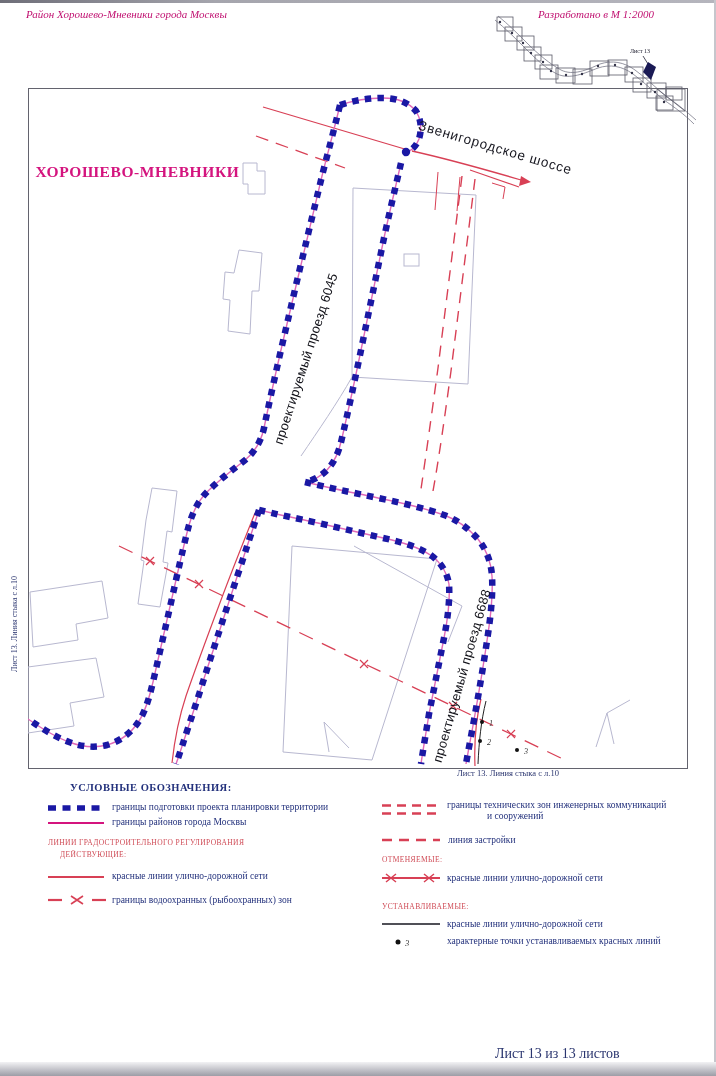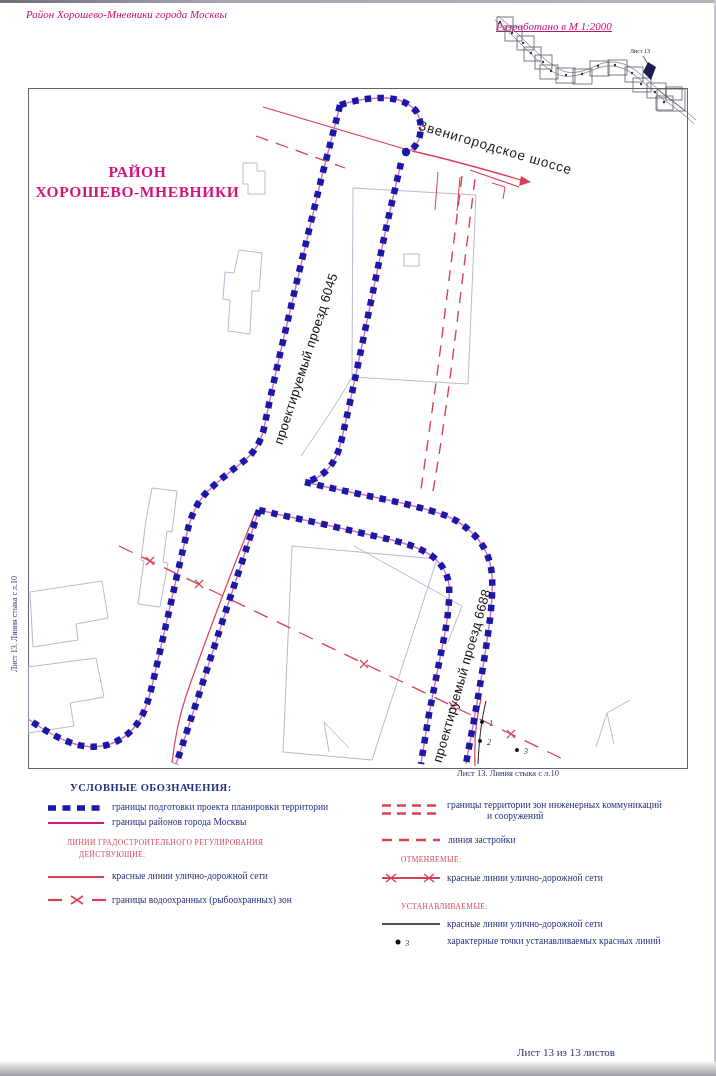--- a/index.html
+++ b/index.html
@@ -9,37 +9,37 @@
   .scan-top{left:0;top:0;width:716px;height:3px;background:linear-gradient(90deg,#6e6e78,#a5a5ad 30%,#b5b5bd);}
   .scan-right{right:0;top:0;width:2px;height:1076px;background:#c6c6cc;}
   .scan-bottom{left:0;top:1062px;width:716px;height:14px;background:linear-gradient(#f2f2f4,#c2c2c9 55%,#9d9da6);}
   .hdr{font-style:italic;font-size:11px;color:#c01070;white-space:nowrap;}
   .map-title{left:35px;top:162px;width:205px;text-align:center;color:#d4147e;font-weight:bold;
              font-size:15.5px;line-height:19.5px;letter-spacing:0.6px;}
   .map-title span{display:block;}
   .edge-left{left:10px;top:672px;width:112px;transform:rotate(-90deg);transform-origin:0 0;
              font-size:8px;color:#2a356f;white-space:nowrap;}
   .edge-bottom{left:457px;top:768px;font-size:8.5px;color:#2a356f;white-space:nowrap;}
-  .footer{left:495px;top:1046px;width:120px;text-align:right;font-size:11px;color:#2a356f;white-space:nowrap;}
+  .footer{left:495px;top:1046px;width:120px;text-align:right;font-size:14px;color:#2a356f;white-space:nowrap;}
   .lg-title{font-size:10.5px;font-weight:bold;color:#23317c;letter-spacing:0.5px;white-space:nowrap;}
   .lg-lbl{font-size:9.5px;color:#23317c;white-space:nowrap;}
-  .lg-red{font-size:7.5px;color:#cf4a55;letter-spacing:0.4px;white-space:nowrap;margin-left:19px;}
+  .lg-red{font-size:7.5px;color:#cf4a55;letter-spacing:0.4px;white-space:nowrap;}
   svg{display:block;}
   .mapsvg{left:28px;top:88px;}
   .idxsvg{left:493px;top:10px;}
 </style>
 </head>
 <body>
 
 <div class="abs scan-top"></div>
 <div class="abs scan-right"></div>
 <div class="abs scan-bottom"></div>
 
 <div class="abs hdr" style="left:26px;top:8px;">Район Хорошево-Мневники города Москвы</div>
-<div class="abs hdr" style="left:496px;top:20px;width:200px;text-align:left;text-decoration:underline;">Разработано в М 1:2000</div>
+<div class="abs hdr" style="left:496px;top:8px;width:200px;text-align:center;">Разработано в М 1:2000</div>
 
 <svg class="abs idxsvg" width="225" height="115" viewBox="493 10 225 115">
   <g stroke="#5a5a68" stroke-width="0.8" fill="none">
     <rect x="497" y="17" width="16" height="14"></rect>
       <rect x="505" y="27" width="17" height="14"></rect>
     <rect x="517" y="36" width="17" height="14"></rect>
       <rect x="524" y="47" width="17" height="14"></rect>
     <rect x="535" y="55" width="17" height="14"></rect>
       <rect x="540" y="65" width="18" height="14"></rect>
     <rect x="556" y="68" width="19" height="15"></rect>
@@ -143,21 +143,20 @@
     <text x="487" y="745" font-size="8" font-style="italic" fill="#333" font-family="Liberation Serif, serif">2</text>
     <text x="524" y="754" font-size="8" font-style="italic" fill="#333" font-family="Liberation Serif, serif">3</text>
   </g>
 
   <text x="494" y="152" transform="rotate(16.5 494 152)" text-anchor="middle" font-size="13.5" letter-spacing="0.8" fill="#16161f" font-family="Liberation Sans, sans-serif">Звенигородское шоссе</text>
   <text x="310" y="360" transform="rotate(-72 310 360)" text-anchor="middle" font-size="13" letter-spacing="0.3" fill="#111118" font-family="Liberation Sans, sans-serif">проектируемый проезд 6045</text>
   <text x="466" y="677" transform="rotate(-74 466 677)" text-anchor="middle" font-size="13" letter-spacing="0.3" fill="#111118" font-family="Liberation Sans, sans-serif">проектируемый проезд 6688</text>
 </svg>
 
 <div class="abs map-title">
-  <span>РАЙОН</span>
   <span>ХОРОШЕВО-МНЕВНИКИ</span>
 </div>
 
 <div class="abs edge-left">Лист 13. Линия стыка с л.10</div>
 <div class="abs edge-bottom">Лист 13. Линия стыка с л.10</div>
 
 <div>
   <div class="abs lg-title" style="left:50px;top:782px;margin-left:20px;">УСЛОВНЫЕ ОБОЗНАЧЕНИЯ:</div>
 
   <svg class="abs" style="left:48px;top:804px;" width="56" height="8">
@@ -182,21 +181,21 @@
     <line x1="0" y1="6" x2="14" y2="6" stroke="#d84055" stroke-width="2.2"></line>
     <path d="M 23,2 L 35,10 M 23,10 L 35,2" stroke="#d84055" stroke-width="1.6" fill="none"></path>
     <line x1="44" y1="6" x2="58" y2="6" stroke="#d84055" stroke-width="2.2"></line>
   </svg>
   <div class="abs lg-lbl" style="left:112px;top:895px;text-align:center;">границы водоохранных (рыбоохранных) зон</div>
 
   <svg class="abs" style="left:382px;top:802px;" width="58" height="16">
     <line x1="0" y1="3.5" x2="58" y2="3.5" stroke="#d84055" stroke-width="2.5" stroke-dasharray="9 6"></line>
     <line x1="0" y1="11.5" x2="58" y2="11.5" stroke="#d84055" stroke-width="2.5" stroke-dasharray="9 6"></line>
   </svg>
-  <div class="abs lg-lbl" style="left:447px;top:800px;">границы территории зон инженерных коммуникаций</div>
+  <div class="abs lg-lbl" style="left:447px;top:800px;">границы технических зон инженерных коммуникаций</div>
   <div class="abs lg-lbl" style="left:447px;top:811px;padding-left:40px;">и сооружений</div>
 
   <svg class="abs" style="left:382px;top:836px;" width="58" height="8">
     <line x1="0" y1="4" x2="58" y2="4" stroke="#d84055" stroke-width="2.5" stroke-dasharray="10 7"></line>
   </svg>
   <div class="abs lg-lbl" style="left:448px;top:835px;">линия застройки</div>
 
   <div class="abs lg-red" style="left:382px;top:855px;">ОТМЕНЯЕМЫЕ:</div>
 
   <svg class="abs" style="left:382px;top:872px;" width="58" height="12">

